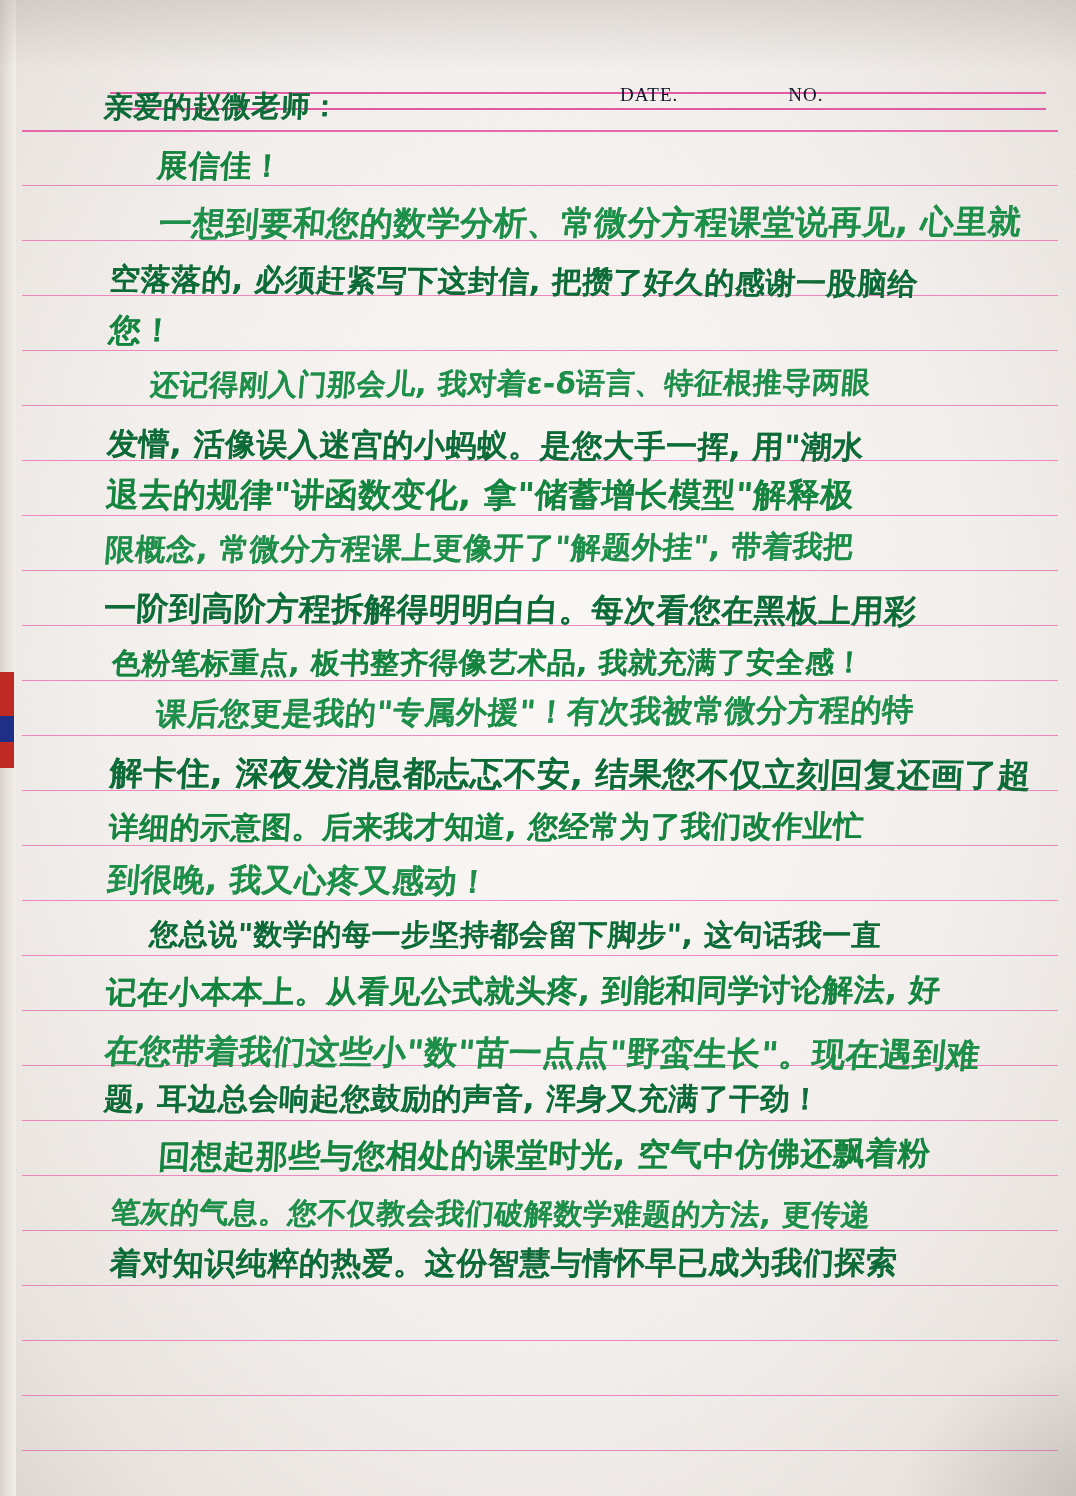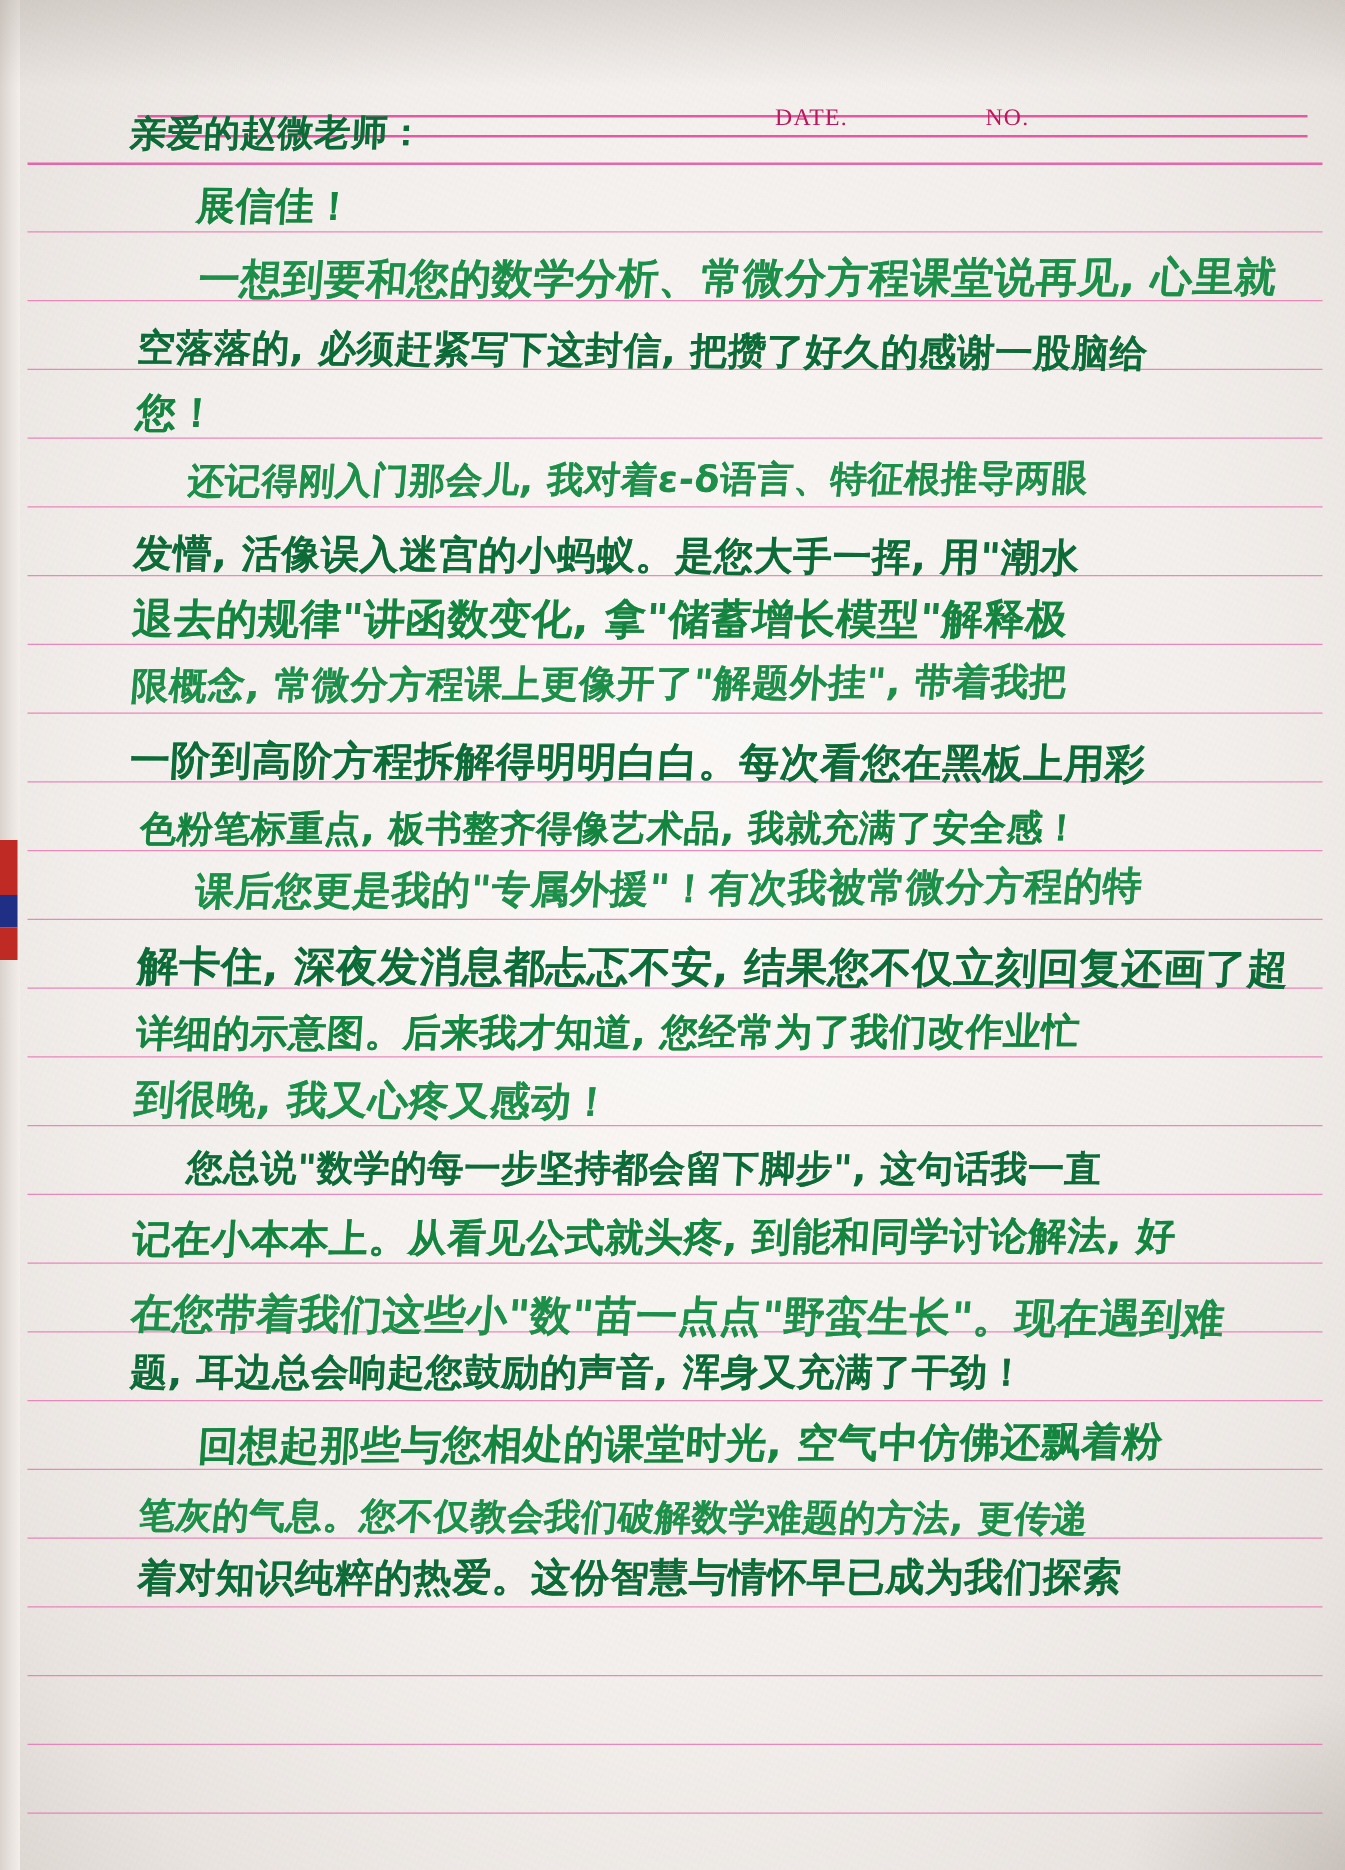--- a/index.html
+++ b/index.html
@@ -84,21 +84,21 @@
     height: 1.5px;
     background: #e25aa4;
   }
   .date-no {
     position: absolute;
     top: 84px;
     left: 620px;
     width: 300px;
     display: flex;
     gap: 110px;
-    color: #be185d;
+    color: #0f172a;
     font-family: "Liberation Serif", serif;
     font-size: 19px;
     letter-spacing: 1px;
   }
   
   .hand {
     position: absolute;
     left: 0; right: 0; top: 0; bottom: 0;
     color: #0e7a3c;
     font-family: "DejaVu Sans", sans-serif;

